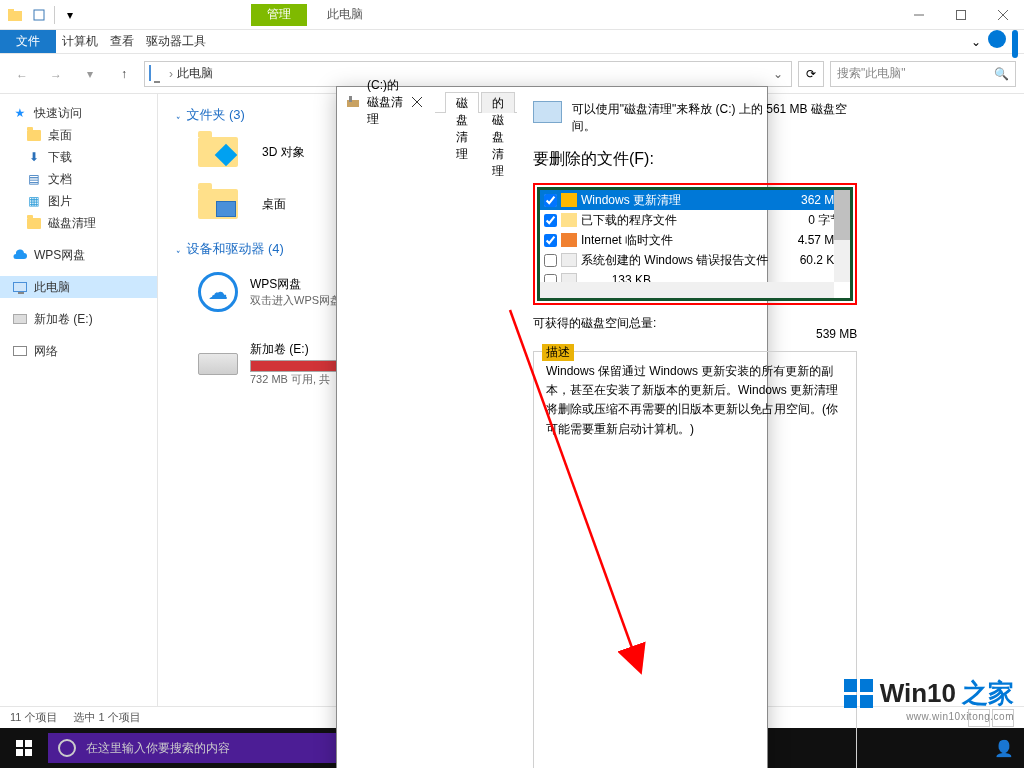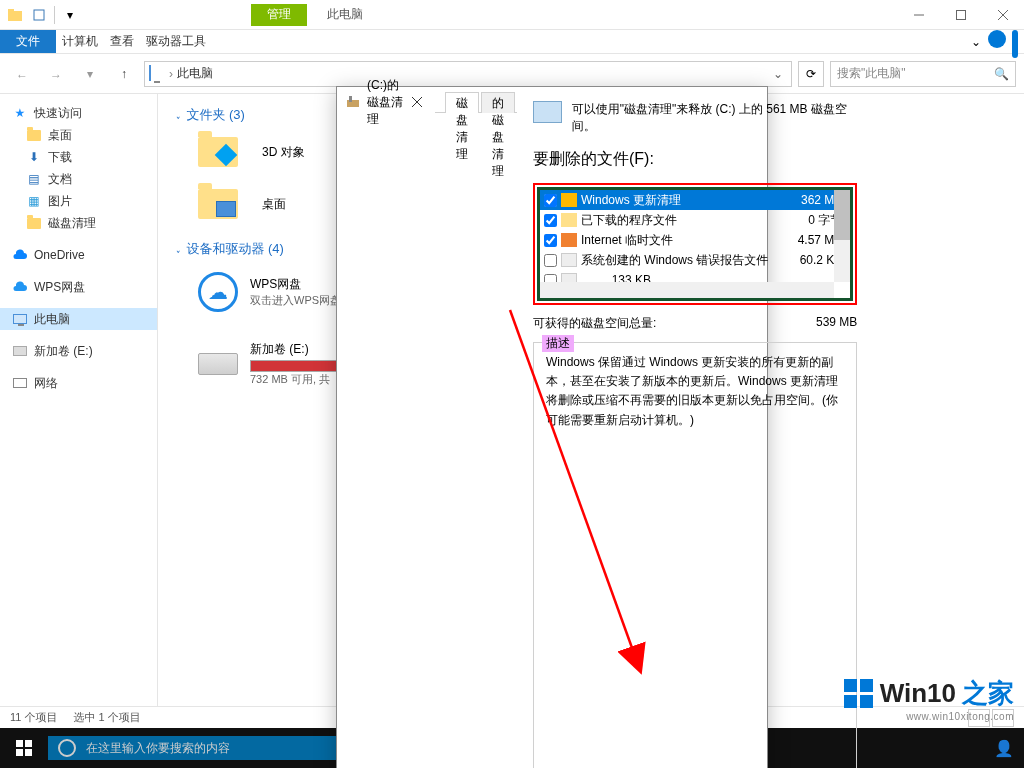--- a/index.html
+++ b/index.html
@@ -77,21 +77,21 @@
 .drive-bar .fill { height: 100%; background: #d13438; width: 58%; }
 
 
 .statusbar { position: absolute; left: 0; right: 0; bottom: 40px; height: 22px; border-top: 1px solid #e5e5e5; display: flex; align-items: center; font-size: 11px; color: #555; padding: 0 10px; gap: 16px; background:#fff; }
 .statusbar .view-icons { margin-left: auto; display: flex; gap: 2px; }
 .view-btn { width: 22px; height: 18px; border: 1px solid #ccc; }
 
 
 .taskbar { position: absolute; left: 0; right: 0; bottom: 0; height: 40px; background: #101010; display: flex; align-items: center; color: #fff; }
 .tb-btn { width: 48px; height: 40px; display: flex; align-items: center; justify-content: center; }
-.tb-search { flex: 0 0 320px; height: 24px; background: #0369a1; display: flex; align-items: center; padding: 0 10px; color: #ccc; gap: 10px; margin-right: 4px; }
+.tb-search { flex: 0 0 320px; height: 30px; background: #4c1d95; display: flex; align-items: center; padding: 0 10px; color: #ccc; gap: 10px; margin-right: 4px; }
 .tb-search .circle-icon { width:18px; height:18px; border:2px solid #ccc; border-radius:50%; }
 .tb-icons { display: flex; }
 .tb-icon { width: 46px; height: 40px; display: flex; align-items: center; justify-content: center; }
 .tb-icon .fexp { width:22px; height:16px; background:#ffd66e; border-radius:1px; position:relative; }
 .tb-icon .fexp::before { content:""; position:absolute; top:-4px; left:0; width:8px; height:4px; background:#ffd66e; }
 .tb-icon.active::after { content:""; position:absolute; bottom:0; height:2px; width:40px; background:#76b9ed; }
 .tb-icon { position: relative; }
 .tb-right { margin-left: auto; display: flex; align-items: center; padding-right: 10px; gap: 12px; }
 
 
@@ -116,23 +116,23 @@
 .fl-ico.win { background: #ffb900; }
 .fl-ico.folder { background: #ffe08a; }
 .fl-ico.lock { background: #f08030; }
 .fl-ico.doc { background: #eee; border: 1px solid #ccc; }
 .fl-name { flex: 1; white-space: nowrap; overflow: hidden; }
 .fl-size { width: 74px; text-align: right; padding-right: 4px; }
 .fl-scroll { position: absolute; right: 0; top: 0; bottom: 16px; width: 16px; background: #f0f0f0; }
 .fl-scroll .thumb { width: 100%; height: 50px; background: #c0c0c0; }
 .fl-hscroll { position:absolute; left:0; right:16px; bottom:0; height:16px; background:#f0f0f0; }
 .gain-row { display: flex; font-size: 12px; margin-bottom: 10px; }
-.gain-row .gval { margin-left: auto; }
+.gain-row .gval { margin-left: auto; margin-top: 12px; }
 .desc-group { border: 1px solid #d0d0d0; flex: 1; padding: 10px 12px; font-size: 12px; position: relative; margin-bottom: 12px; }
-.desc-group .legend { position: absolute; top: -8px; left: 8px; background: #f0abfc; padding: 0 4px; font-size: 12px; }
+.desc-group .legend { position: absolute; top: -8px; left: 8px; background: #eab308; padding: 0 4px; font-size: 12px; }
 .desc-text { line-height: 1.6; }
 .dlg-btn-row { display: flex; justify-content: flex-end; gap: 10px; padding: 4px 0 0; }
 .dlg-btn { width: 82px; height: 23px; border: 1px solid #adadad; background: #e1e1e1; font-size: 12px; display:flex; align-items:center; justify-content:center; }
 .dlg-btn.primary { border: 2px solid #ff0000; }
 .dlg-btn.primary .inner { border: 1px solid #0078d7; width:100%; height:100%; display:flex; align-items:center; justify-content:center; background:#e5f1fb; }
 
 
 .arrow-svg { position: absolute; left: 480px; top: 302px; width: 200px; height: 380px; pointer-events: none; }
 
 
@@ -234,30 +234,20 @@
         </div>
       <div class="sb-item">
           <span class="sb-icon" style="color:#2a9bd9">▦</span>
           <span>图片</span>
         </div>
       <div class="sb-item">
           <span class="sb-icon">
             <span class="folder-y"></span>
           </span>
           <span>磁盘清理</span>
-        </div>
-    </div>
-    <div class="sb-group">
-      <div class="sb-item top">
-          <span class="sb-icon cloud-blue">
-            <svg width="16" height="12" viewBox="0 0 16 12">
-              <path d="M4 10h8a3 3 0 0 0 0-6 4 4 0 0 0-8 1 2.5 2.5 0 0 0 0 5z" fill="#0a84ff"></path>
-            </svg>
-          </span>
-          <span>OneDrive</span>
         </div>
     </div>
     <div class="sb-group">
       <div class="sb-item top">
           <span class="sb-icon cloud-blue">
             <svg width="16" height="12" viewBox="0 0 16 12">
               <path d="M4 10h8a3 3 0 0 0 0-6 4 4 0 0 0-8 1 2.5 2.5 0 0 0 0 5z" fill="#2196f3"></path>
             </svg>
           </span>
           <span>WPS网盘</span>

